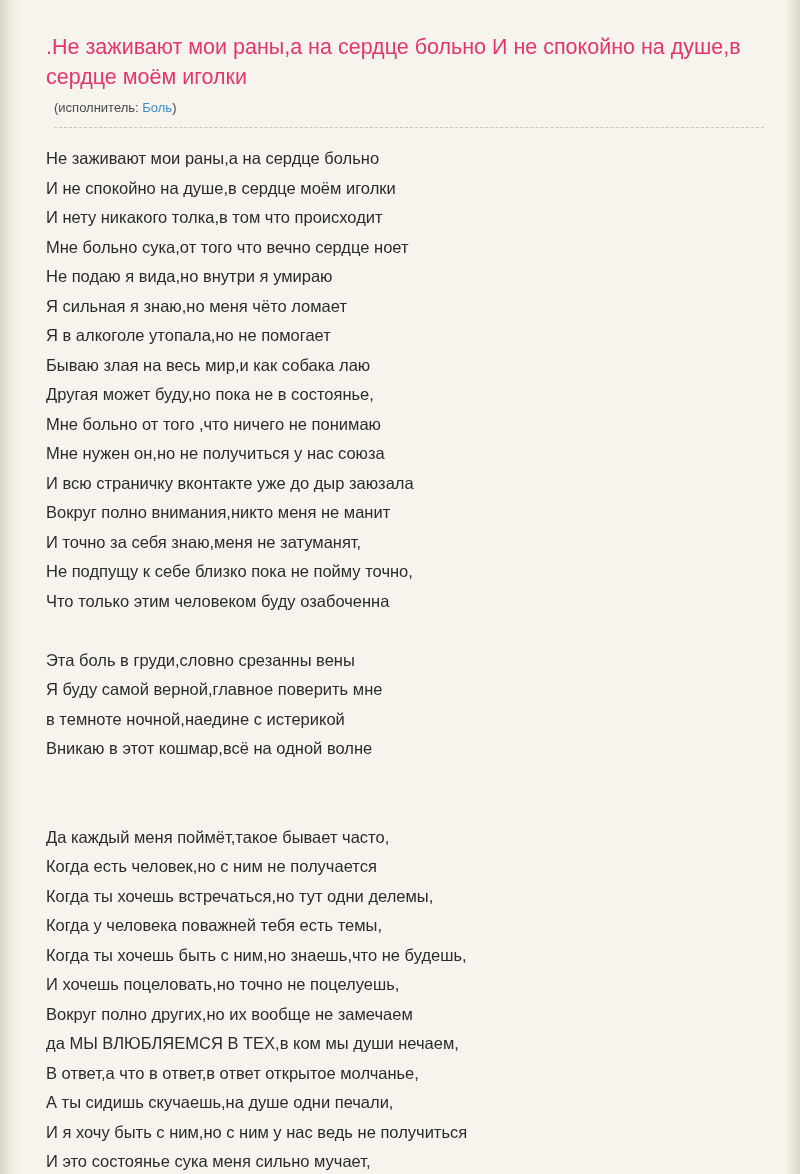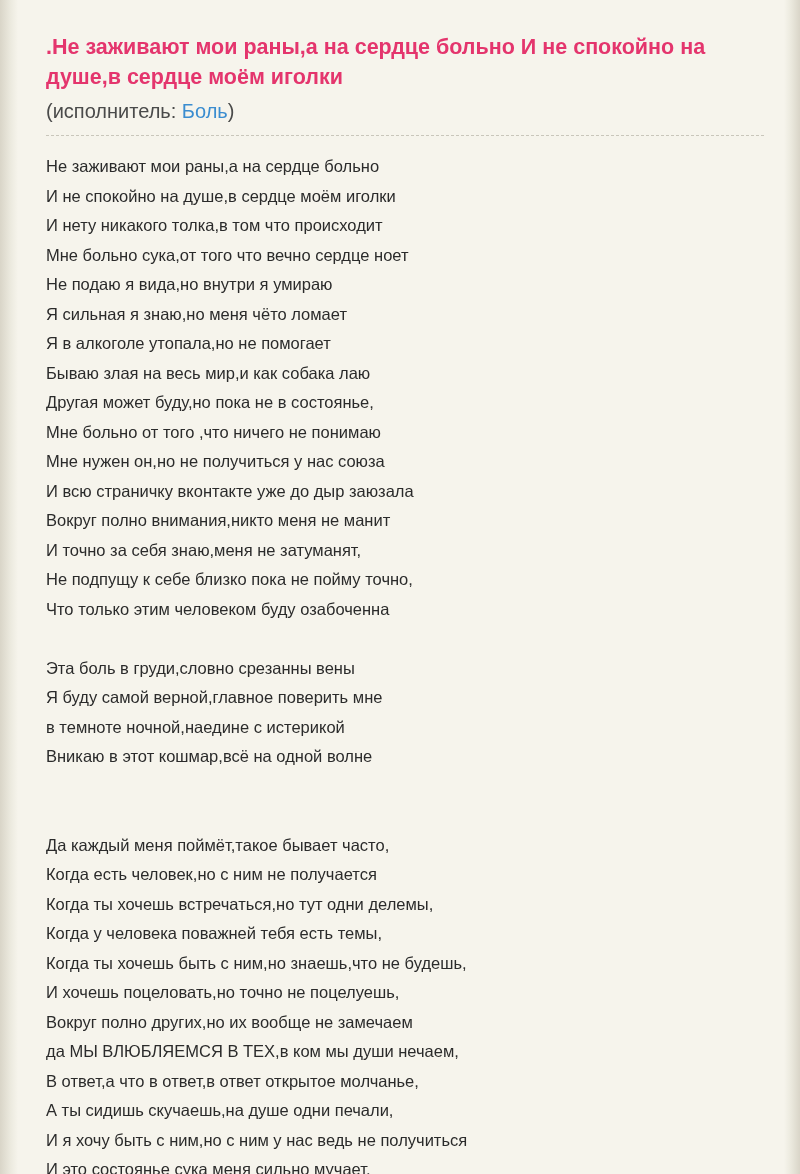--- a/index.html
+++ b/index.html
@@ -34,30 +34,31 @@
   .inner {
     position: relative;
     z-index: 2;
     padding-left: 14px;
     padding-right: 10px;
   }
   h1.song-title {
     margin: 10px 0 8px 0;
     font-size: 21.5px;
     line-height: 30px;
-    font-weight: bold;
+    font-weight: normal;
     color: #e4356d;
     letter-spacing: 0;
   }
   .artist-line {
-    font-size: 20px;
+    font-size: 13px;
     color: #4a4a4a;
     padding-bottom: 12px;
     border-bottom: 1px dashed #c9c6bb;
     margin-bottom: 16px;
+    margin-left: 8px;
   }
   .artist-link {
     color: #3b8dd0;
     text-decoration: none;
     cursor: pointer;
   }
   .lyrics {
     font-size: 16.5px;
     line-height: 29.5px;
     color: #2b2b2b;

